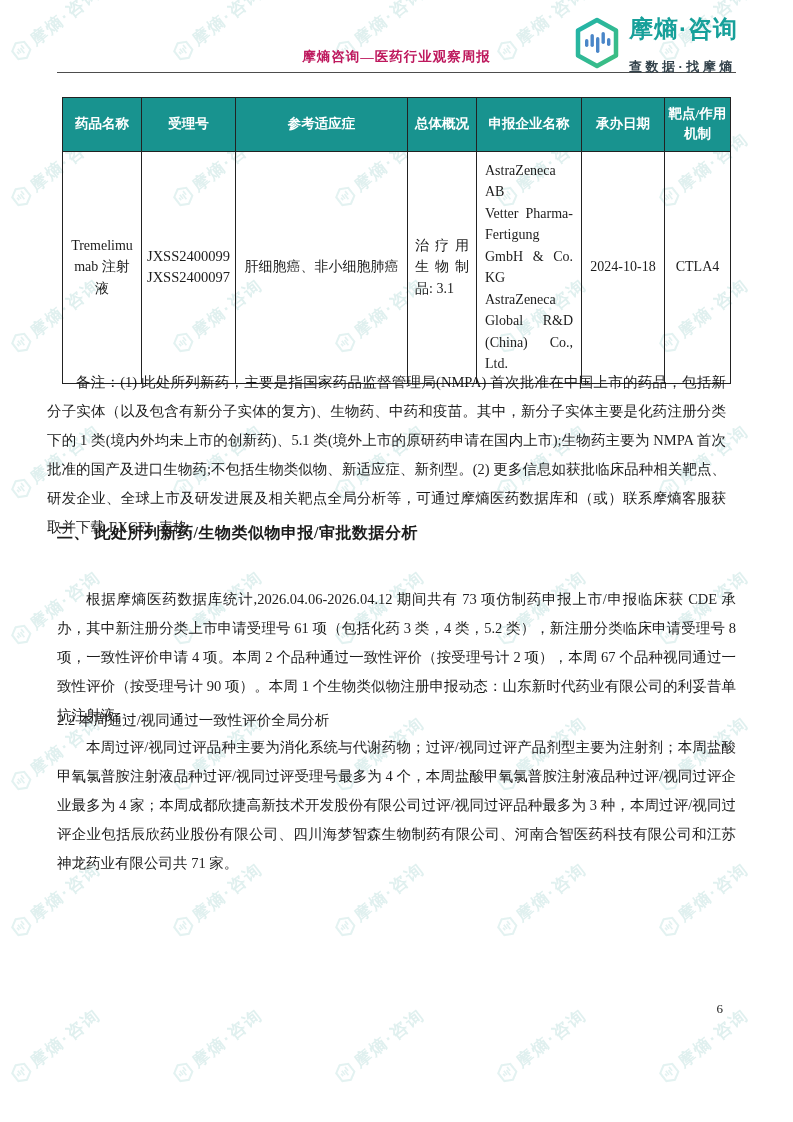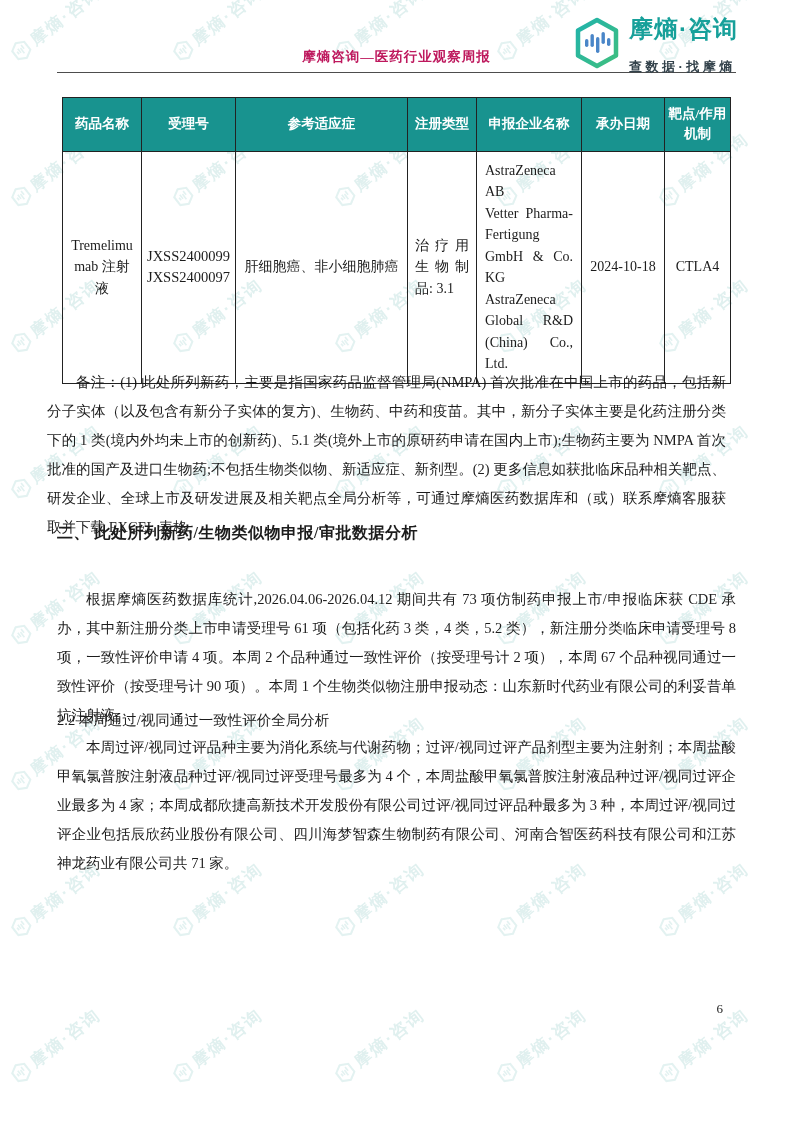--- a/index.html
+++ b/index.html
@@ -627,21 +627,21 @@
       <col style="width:69px">
         <col style="width:105px">
         <col style="width:83px">
         <col style="width:66px">
     </colgroup>
     <thead>
       <tr id="table-head-row">
           <th>药品名称</th>
           <th>受理号</th>
           <th>参考适应症</th>
-          <th>注册类型</th>
+          <th>总体概况</th>
           <th>申报企业名称</th>
           <th>承办日期</th>
           <th>靶点/作用机制</th>
         </tr>
     </thead>
     <tbody>
       <tr>
         <td class="cell-drug">Tremelimumab 注射液</td>
         <td class="cell-acc" id="acc-cell">
             <div>JXSS2400099</div>

